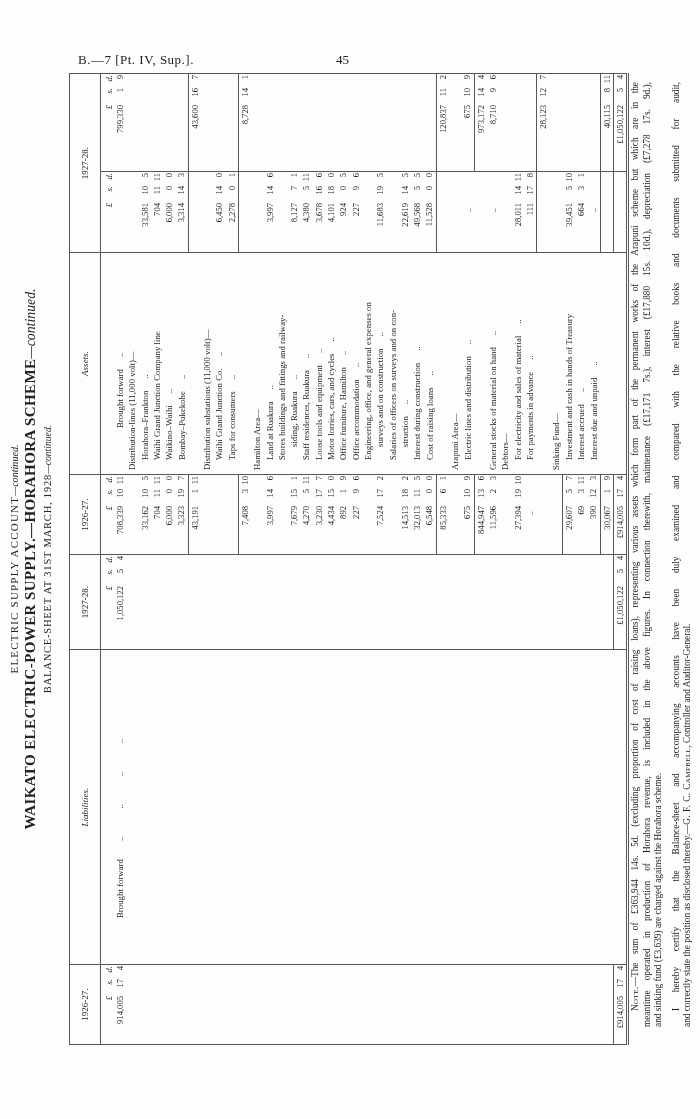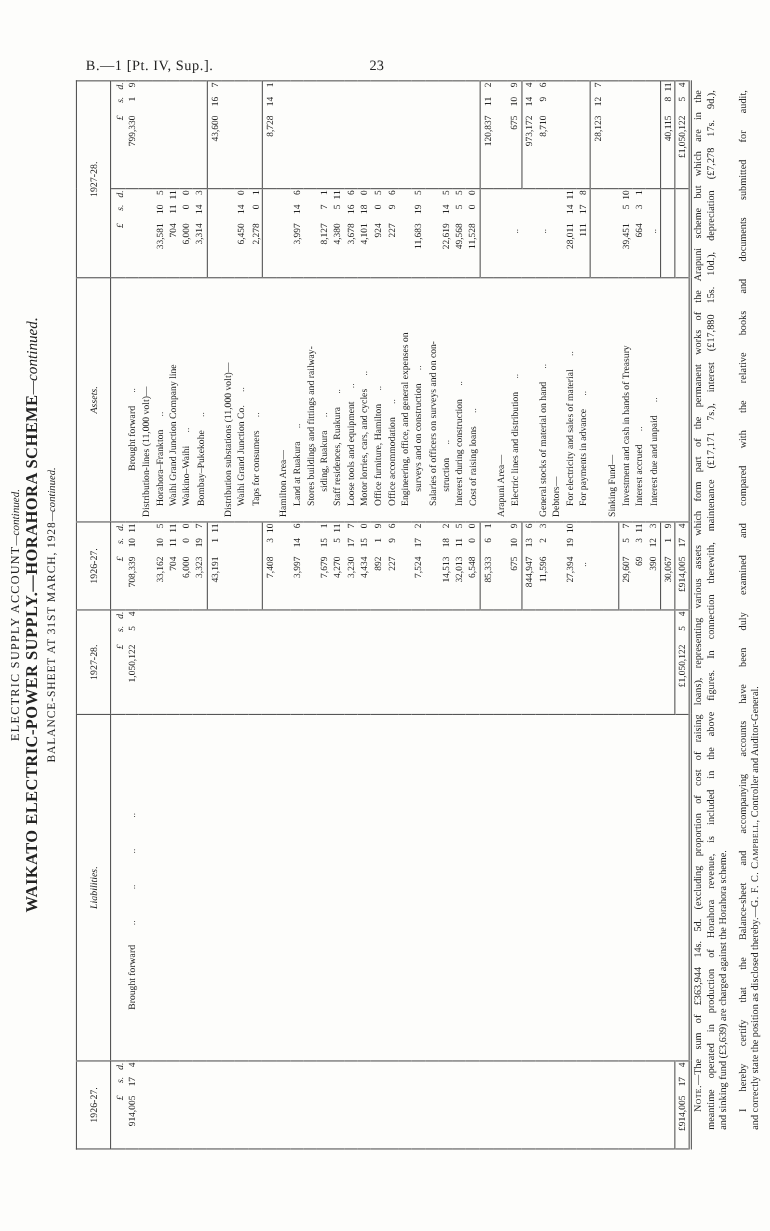--- a/index.html
+++ b/index.html
@@ -61,22 +61,22 @@
   .note-line{text-align:justify;}
   .jl{text-align-last:justify;}
   .first{text-indent:16px;}
   .cert{margin-top:6px;}
   .sc{font-variant:small-caps;letter-spacing:.4px;}
 </style>
 </head>
 <body>
 
 <div class="page-head">
-  <span class="head-left">B.—1 [Pt. IV, Sup.].</span>
-  <span class="head-num">23</span>
+  <span class="head-left">B.—7 [Pt. IV, Sup.].</span>
+  <span class="head-num">45</span>
 </div>
 
 <div class="landscape">
 
   <div class="titles">
     <div class="t1"><span>ELECTRIC SUPPLY ACCOUNT</span><span class="cont">—continued.</span></div>
     <div class="t2"><span>WAIKATO ELECTRIC-POWER SUPPLY.—HORAHORA SCHEME</span><span class="cont">—continued.</span></div>
     <div class="t3"><span>BALANCE-SHEET AT 31ST MARCH, 1928</span><span class="cont">—continued.</span></div>
   </div>
 

